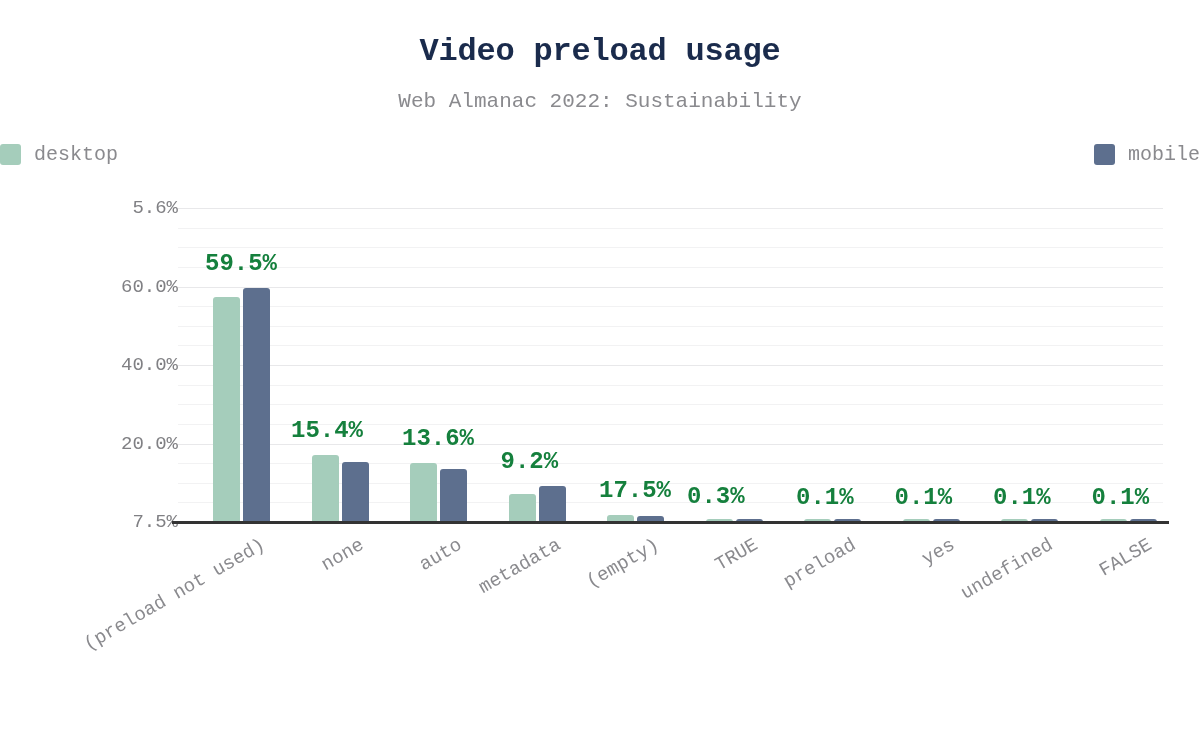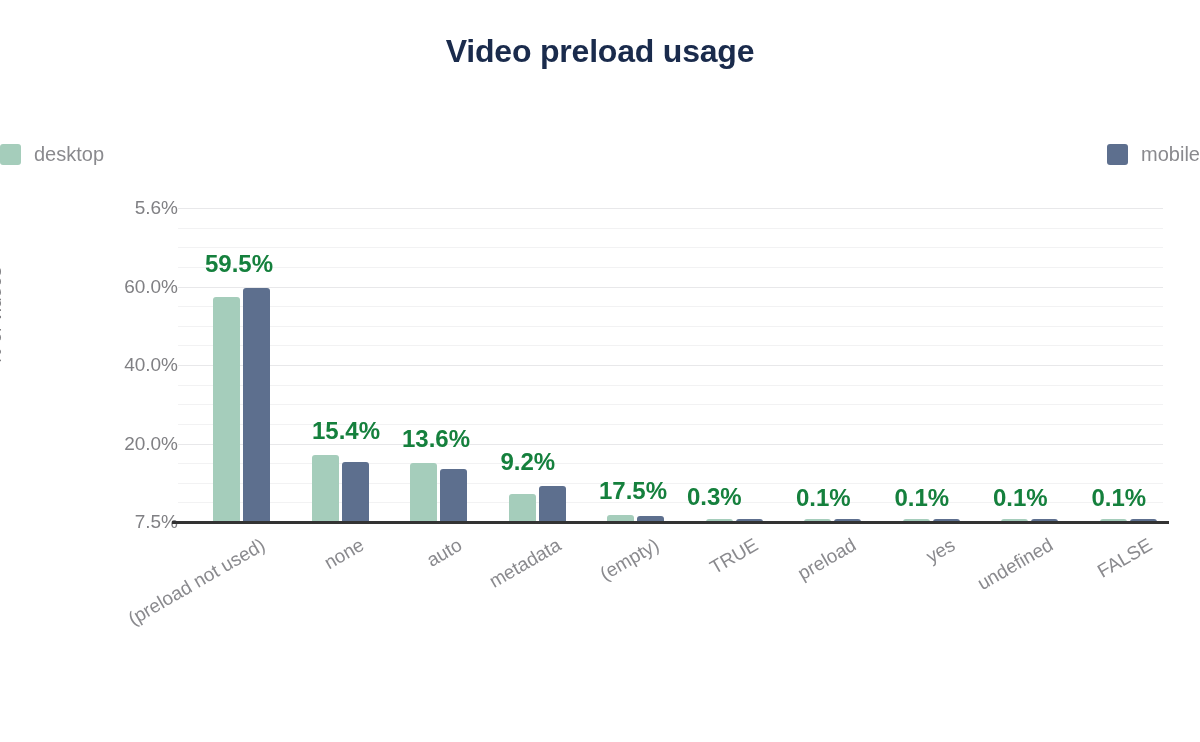--- a/index.html
+++ b/index.html
@@ -10,20 +10,21 @@
     width: 1200px;
     height: 742px;
     background: #ffffff;
     font-family: "Liberation Sans", sans-serif;
     overflow: hidden;
   }
   #chart-root {
     position: relative;
     width: 1029px;
     height: 742px;
+    font-family: Liberation Mono, monospace;
   }
   
   .chart-title {
     position: absolute;
     top: 33px;
     left: 0;
     width: 1200px;
     text-align: center;
     font-size: 32px;
     font-weight: bold;
@@ -164,20 +165,21 @@
     transform-origin: right top;
     text-align: right;
   }
 </style>
 </head>
 <body>
 
 <div id="chart-root">
 
   <div class="chart-title">Video preload usage</div>
+  <div class="chart-subtitle">Web Almanac 2022: Sustainability</div>
 
   <div class="legend" id="legend">
       <div class="legend-item">
         <div class="legend-swatch" style="background: rgb(165, 205, 187);"></div>
         <div class="legend-label">desktop</div>
       </div>
       <div class="legend-item">
         <div class="legend-swatch" style="background: rgb(93, 111, 142);"></div>
         <div class="legend-label">mobile</div>
       </div>
@@ -213,21 +215,21 @@
       <div class="gridline major" style="top: 0px;"></div>
       <div class="bar-group" style="left: 24px; width: 80px;">
         <div class="bar desktop" style="height: 224.902px; background: rgb(165, 205, 187);"></div>
         <div class="bar mobile" style="height: 233.537px; background: rgb(93, 111, 142);"></div>
       </div>
       <div class="bar-value-label" style="left: 27px; top: 42.4625px;">59.5%</div>
       <div class="bar-group" style="left: 122.5px; width: 80px;">
         <div class="bar desktop" style="height: 67.1175px; background: rgb(165, 205, 187);"></div>
         <div class="bar mobile" style="height: 60.445px; background: rgb(93, 111, 142);"></div>
       </div>
-      <div class="bar-value-label" style="left: 134px; top: 208.882px;">15.4%</div>
+      <div class="bar-value-label" style="left: 113px; top: 208.882px;">15.4%</div>
       <div class="bar-group" style="left: 221px; width: 80px;">
         <div class="bar desktop" style="height: 59.2675px; background: rgb(165, 205, 187);"></div>
         <div class="bar mobile" style="height: 53.38px; background: rgb(93, 111, 142);"></div>
       </div>
       <div class="bar-value-label" style="left: 224px; top: 216.732px;">13.6%</div>
       <div class="bar-group" style="left: 319.5px; width: 80px;">
         <div class="bar desktop" style="height: 27.8675px; background: rgb(165, 205, 187);"></div>
         <div class="bar mobile" style="height: 36.11px; background: rgb(93, 111, 142);"></div>
       </div>
       <div class="bar-value-label" style="left: 322.5px; top: 239.89px;">9.2%</div>

